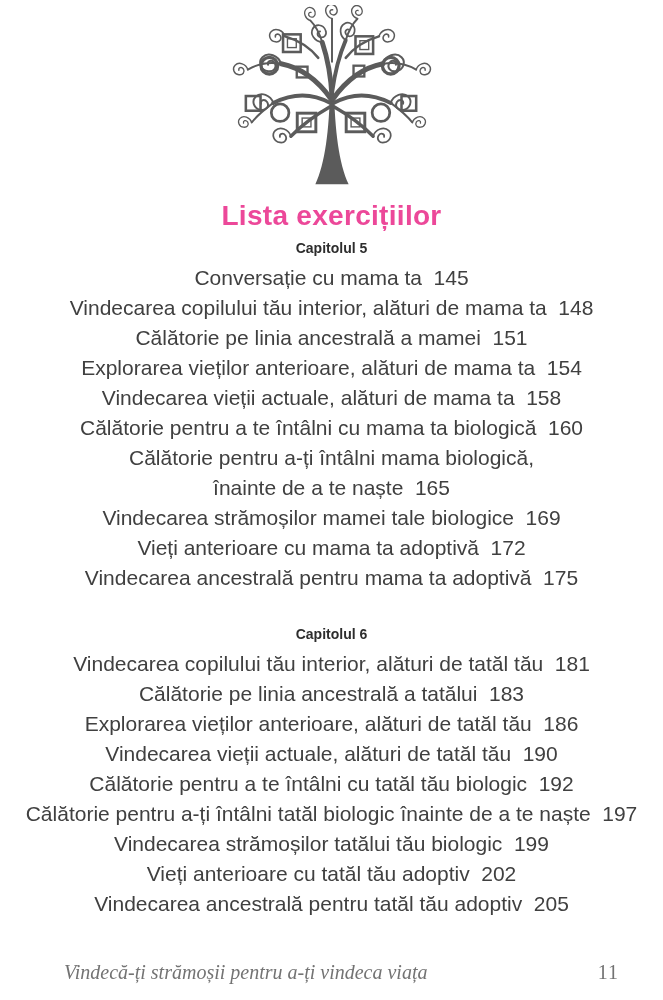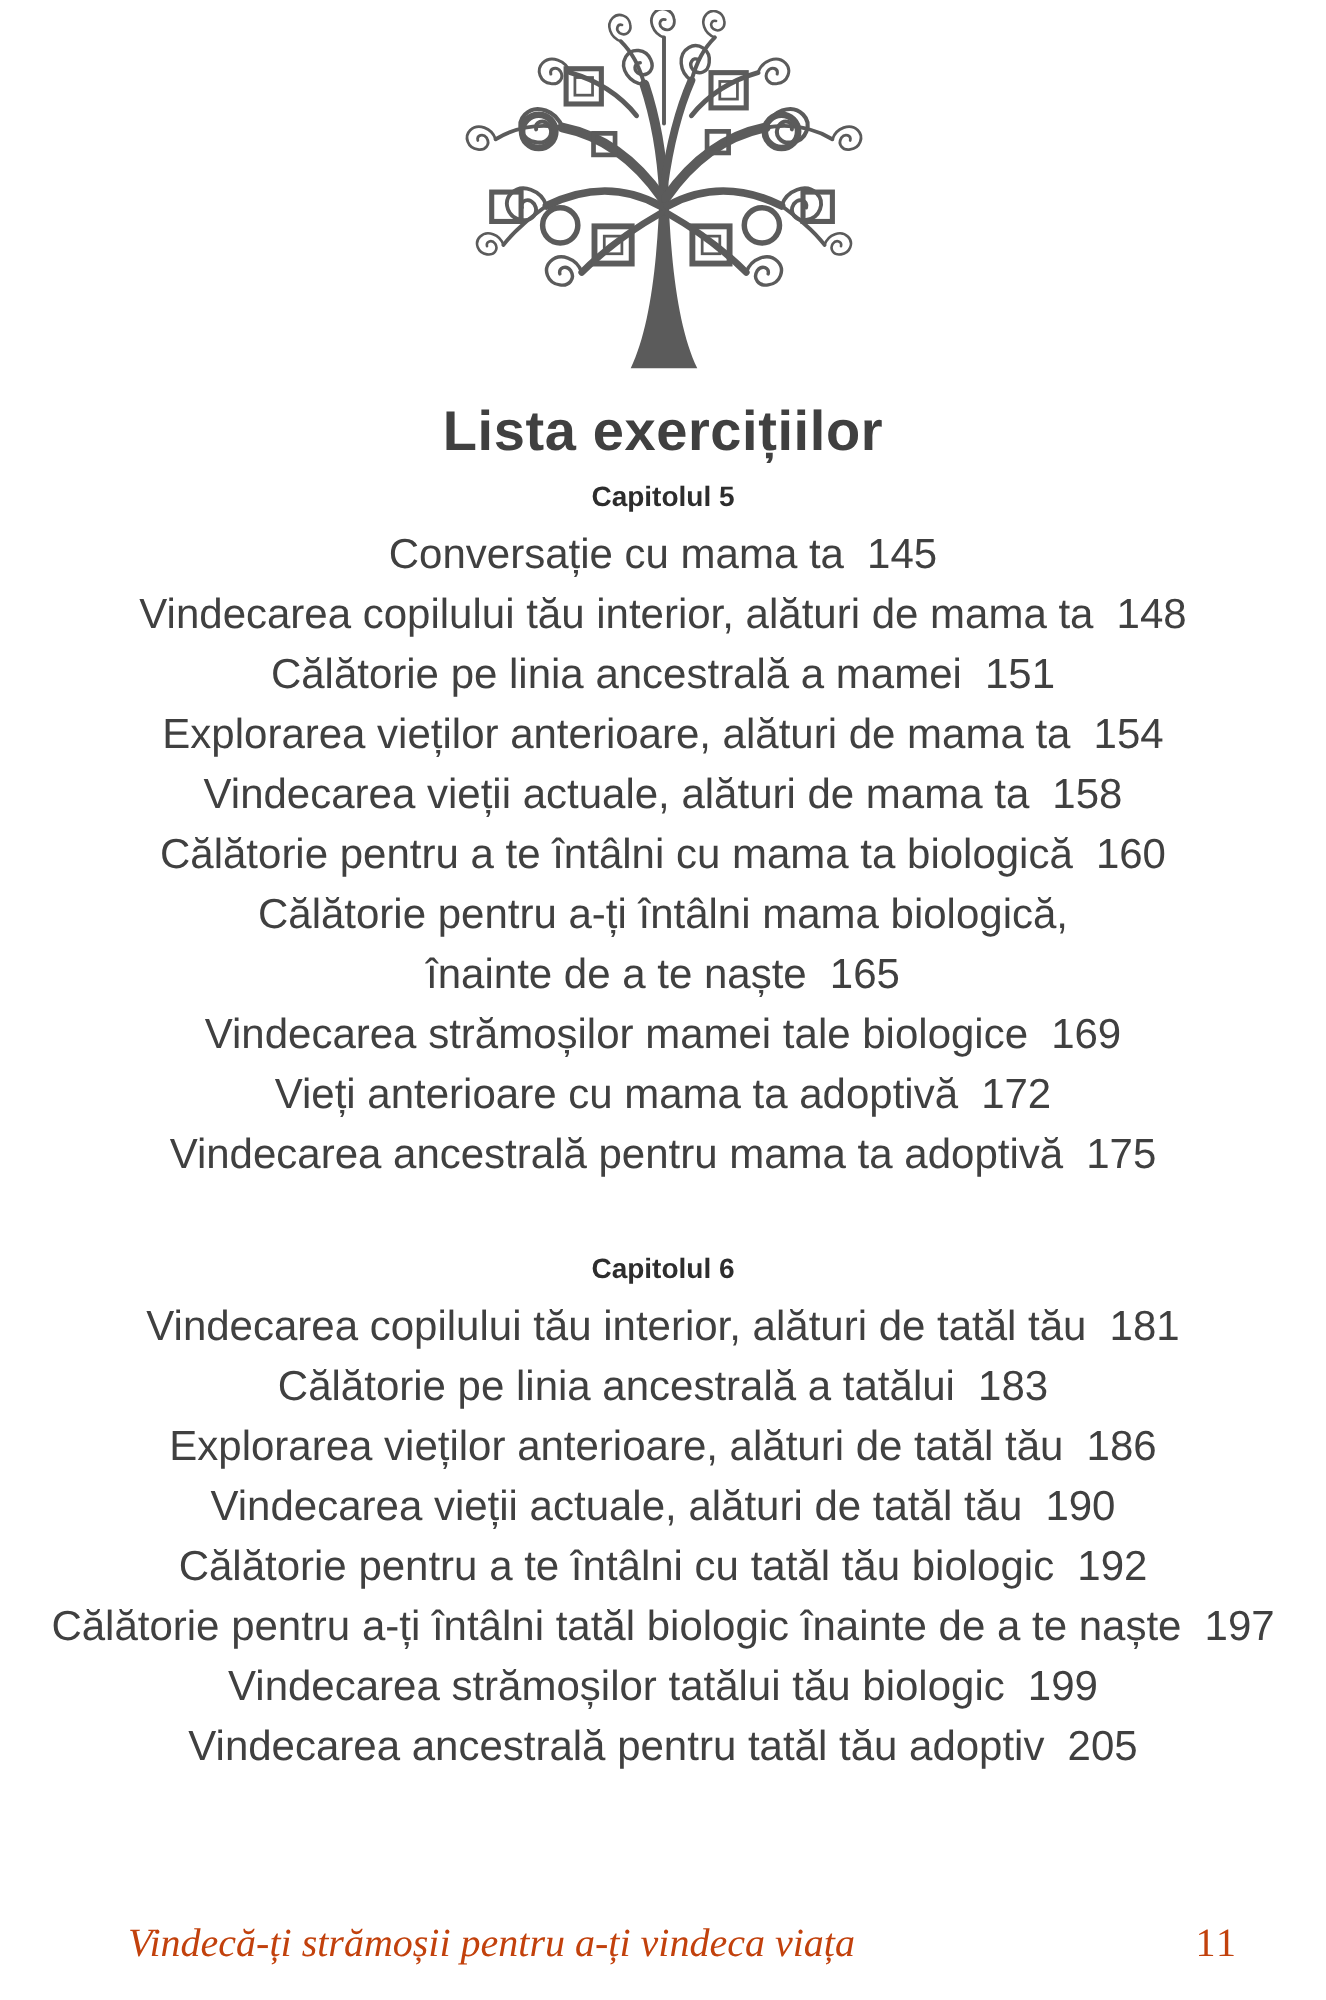--- a/index.html
+++ b/index.html
@@ -13,39 +13,39 @@
   .page {
     position:relative;
     width:663px; height:1000px;
     text-align:center;
   }
   .tree-wrap { padding-top:5px; height:186px; }
   .tree-wrap svg { display:block; margin:0 auto; }
   .page-title {
     margin:8px 0 0 0;
     font-size:28px; line-height:34px;
-    font-weight:600; color:#404040;
+    font-weight:600; color:#ec4899;
     letter-spacing:0.3px;
   }
   .chapter + .chapter { margin-top:26px; }
   .chapter-heading {
     font-size:14px; line-height:30px;
     font-weight:600; color:#2d2d2d;
   }
   .toc-line {
     font-size:21px; line-height:30px;
     color:#404040; white-space:nowrap;
   }
   .entry-page { margin-left:0.55em; }
   .page-footer {
     position:absolute; left:0; right:0; bottom:16px;
     display:flex; justify-content:space-between; align-items:baseline;
     padding:0 44px 0 64px;
     font-family:"Liberation Serif", serif;
-    font-size:20px; color:#c2410c;
+    font-size:20px; color:#737373;
   }
   .running-title { font-style:italic; }
   .folio { font-style:normal; letter-spacing:1px;margin-left:27px; }
 </style>
 </head>
 <body>
 
 <div class="page">
 
   <div class="tree-wrap">
@@ -136,20 +136,21 @@
       </div>
       <div class="chapter">
         <div class="chapter-heading">Capitolul 6</div>
         <div class="toc-line"><span class="entry-text">Vindecarea copilului tău interior, alături de tatăl tău</span><span class="entry-page">181</span></div>
         <div class="toc-line"><span class="entry-text">Călătorie pe linia ancestrală a tatălui</span><span class="entry-page">183</span></div>
         <div class="toc-line"><span class="entry-text">Explorarea vieților anterioare, alături de tatăl tău</span><span class="entry-page">186</span></div>
         <div class="toc-line"><span class="entry-text">Vindecarea vieții actuale, alături de tatăl tău</span><span class="entry-page">190</span></div>
         <div class="toc-line"><span class="entry-text">Călătorie pentru a te întâlni cu tatăl tău biologic</span><span class="entry-page">192</span></div>
         <div class="toc-line"><span class="entry-text">Călătorie pentru a-ți întâlni tatăl biologic înainte de a te naște</span><span class="entry-page">197</span></div>
         <div class="toc-line"><span class="entry-text">Vindecarea strămoșilor tatălui tău biologic</span><span class="entry-page">199</span></div>
+        <div class="toc-line"><span class="entry-text">Vieți anterioare cu tatăl tău adoptiv</span><span class="entry-page">202</span></div>
         <div class="toc-line"><span class="entry-text">Vindecarea ancestrală pentru tatăl tău adoptiv</span><span class="entry-page">205</span></div>
       </div>
     </div>
 
   <div class="page-footer">
     <span class="running-title">Vindecă-ți strămoșii pentru a-ți vindeca viața</span>
     <span class="folio">11</span>
   </div>
 
 </div>

